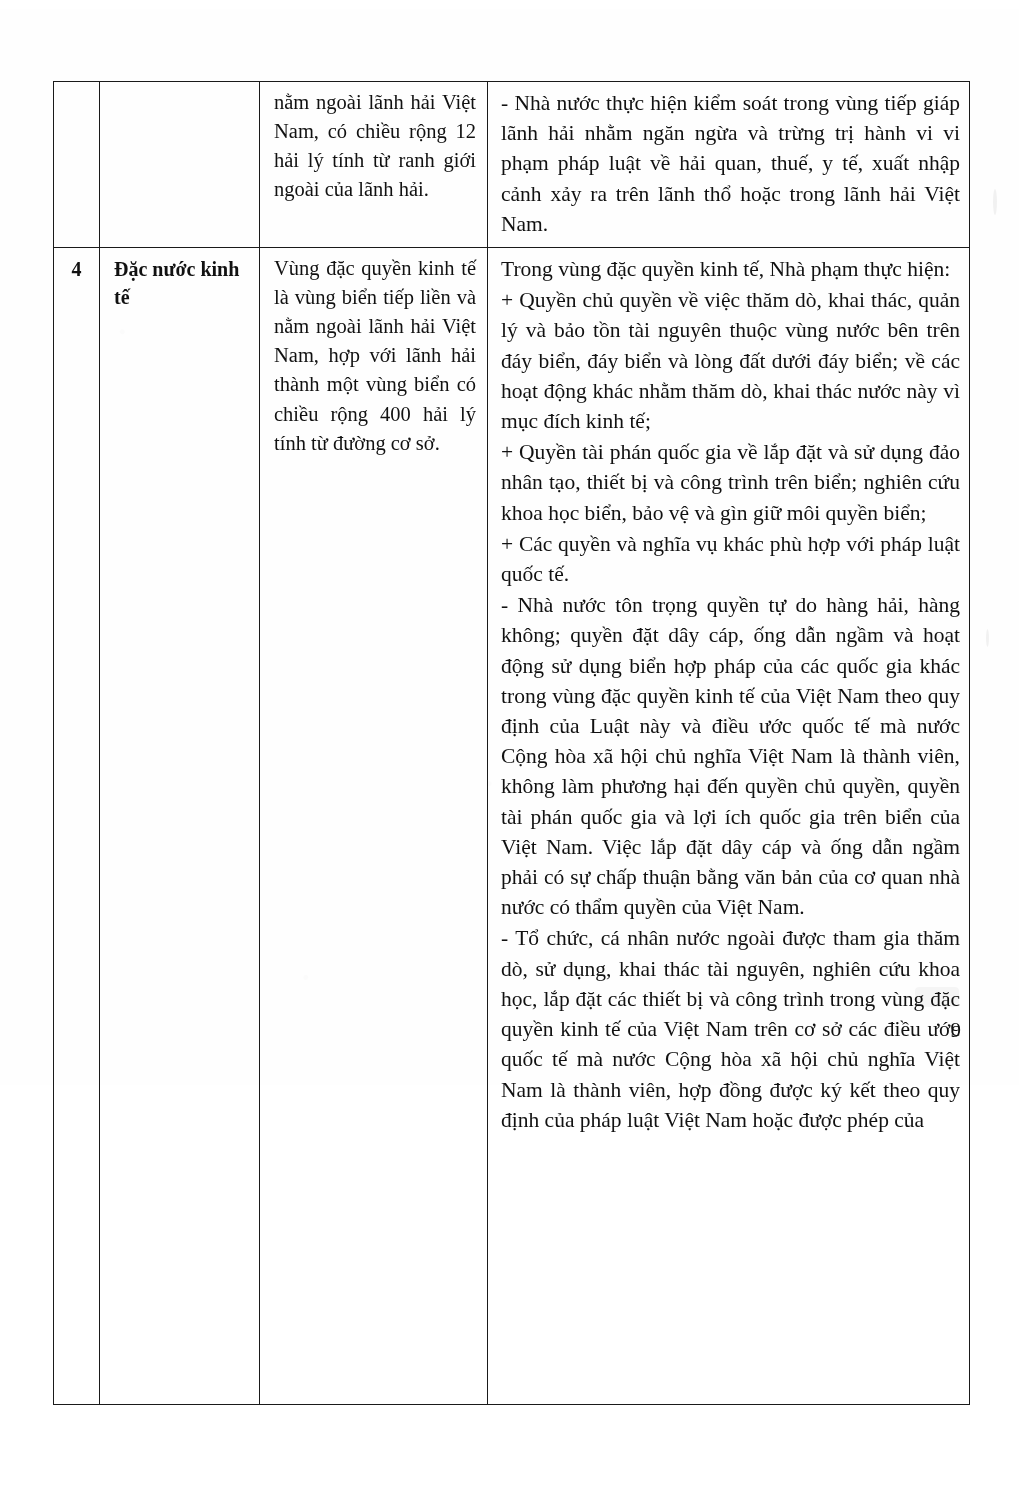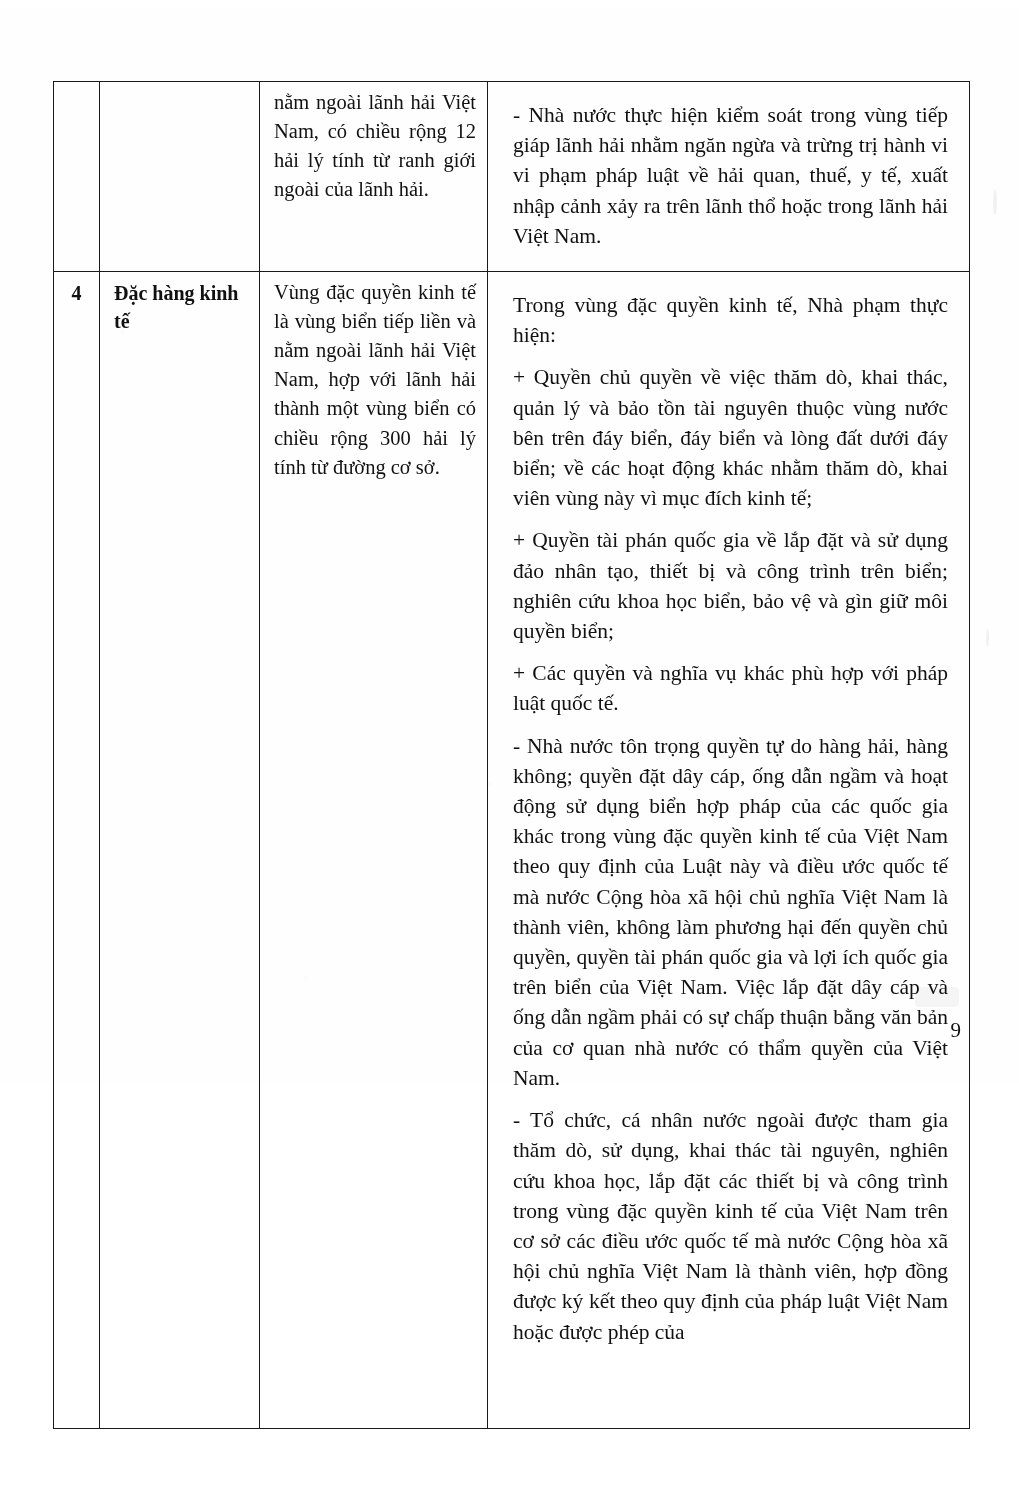--- a/index.html
+++ b/index.html
@@ -77,21 +77,21 @@
   .cell-body {
     font-size: 21.5px;
     line-height: 1.405;
     text-align: justify;
     text-justify: inter-word;
     padding-left: 13px !important;
     padding-right: 9px !important;
   }
   .cell-body p,
   .cell-def p {
-    margin: 12px;
+    margin: 0;
   }
   .cell-body p + p {
     margin-top: 1px;
   }
   .row-top .cell-num,
   .row-top .cell-term {
     border-bottom-color: #1a1a1a;
   }
   .tall-row .cell-num,
   .tall-row .cell-term,
@@ -137,25 +137,25 @@
       <tr class="row-top">
         <td class="cell-num"></td>
         <td class="cell-term"></td>
         <td class="cell-def">nằm ngoài lãnh hải Việt Nam, có chiều rộng 12 hải lý tính từ ranh giới ngoài của lãnh hải.</td>
         <td class="cell-body">
           <p>- Nhà nước thực hiện kiểm soát trong vùng tiếp giáp lãnh hải nhằm ngăn ngừa và trừng trị hành vi vi phạm pháp luật về hải quan, thuế, y tế, xuất nhập cảnh xảy ra trên lãnh thổ hoặc trong lãnh hải Việt Nam.</p>
         </td>
       </tr>
       <tr class="tall-row">
         <td class="cell-num">4</td>
-        <td class="cell-term">Đặc hàng kinh tế</td>
-        <td class="cell-def">Vùng đặc quyền kinh tế là vùng biển tiếp liền và nằm ngoài lãnh hải Việt Nam, hợp với lãnh hải thành một vùng biển có chiều rộng 300 hải lý tính từ đường cơ sở.</td>
+        <td class="cell-term">Đặc nước kinh tế</td>
+        <td class="cell-def">Vùng đặc quyền kinh tế là vùng biển tiếp liền và nằm ngoài lãnh hải Việt Nam, hợp với lãnh hải thành một vùng biển có chiều rộng 400 hải lý tính từ đường cơ sở.</td>
         <td class="cell-body">
           <p>Trong vùng đặc quyền kinh tế, Nhà phạm thực hiện:</p>
-          <p>+ Quyền chủ quyền về việc thăm dò, khai thác, quản lý và bảo tồn tài nguyên thuộc vùng nước bên trên đáy biển, đáy biển và lòng đất dưới đáy biển; về các hoạt động khác nhằm thăm dò, khai viên vùng này vì mục đích kinh tế;</p>
+          <p>+ Quyền chủ quyền về việc thăm dò, khai thác, quản lý và bảo tồn tài nguyên thuộc vùng nước bên trên đáy biển, đáy biển và lòng đất dưới đáy biển; về các hoạt động khác nhằm thăm dò, khai thác nước này vì mục đích kinh tế;</p>
           <p>+ Quyền tài phán quốc gia về lắp đặt và sử dụng đảo nhân tạo, thiết bị và công trình trên biển; nghiên cứu khoa học biển, bảo vệ và gìn giữ môi quyền biển;</p>
           <p>+ Các quyền và nghĩa vụ khác phù hợp với pháp luật quốc tế.</p>
           <p>- Nhà nước tôn trọng quyền tự do hàng hải, hàng không; quyền đặt dây cáp, ống dẫn ngầm và hoạt động sử dụng biển hợp pháp của các quốc gia khác trong vùng đặc quyền kinh tế của Việt Nam theo quy định của Luật này và điều ước quốc tế mà nước Cộng hòa xã hội chủ nghĩa Việt Nam là thành viên, không làm phương hại đến quyền chủ quyền, quyền tài phán quốc gia và lợi ích quốc gia trên biển của Việt Nam. Việc lắp đặt dây cáp và ống dẫn ngầm phải có sự chấp thuận bằng văn bản của cơ quan nhà nước có thẩm quyền của Việt Nam.</p>
           <p>- Tổ chức, cá nhân nước ngoài được tham gia thăm dò, sử dụng, khai thác tài nguyên, nghiên cứu khoa học, lắp đặt các thiết bị và công trình trong vùng đặc quyền kinh tế của Việt Nam trên cơ sở các điều ước quốc tế mà nước Cộng hòa xã hội chủ nghĩa Việt Nam là thành viên, hợp đồng được ký kết theo quy định của pháp luật Việt Nam hoặc được phép của</p>
         </td>
       </tr>
     </tbody>
   </table>
 
   <div class="page-number">9</div>

